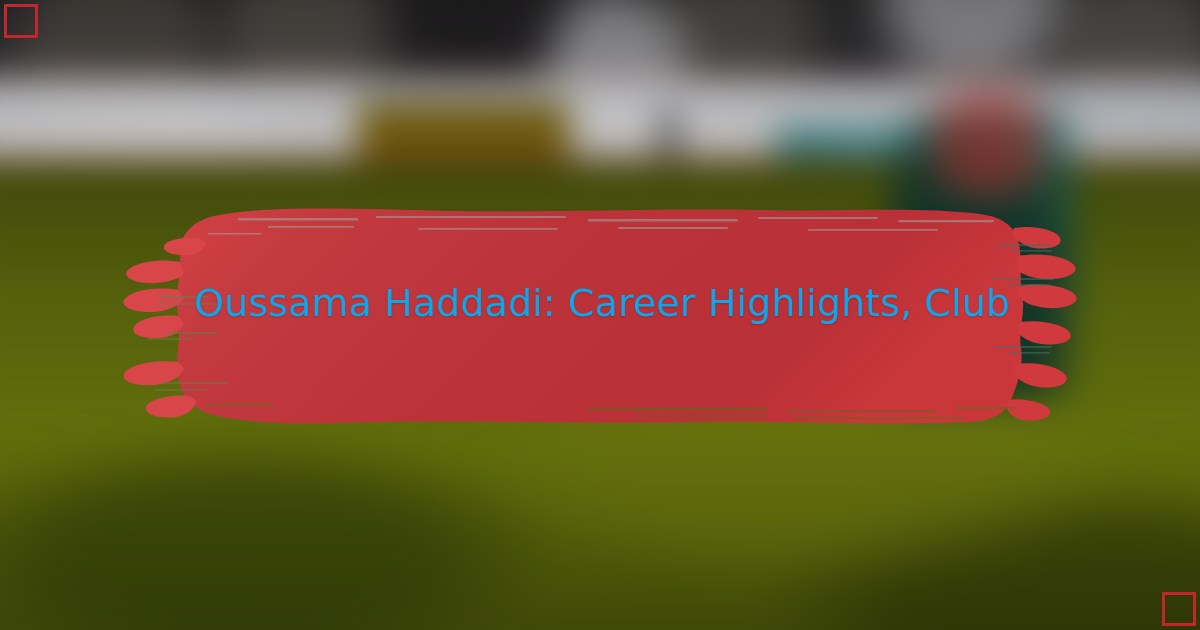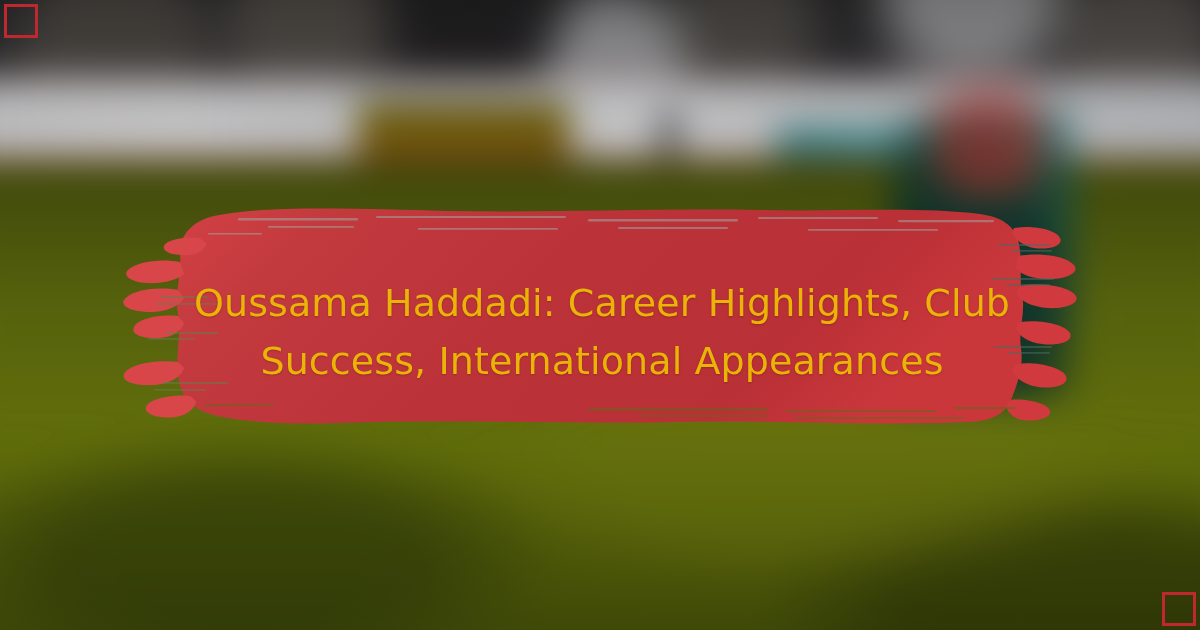--- a/index.html
+++ b/index.html
@@ -129,21 +129,21 @@
     width: 968px;
     height: 262px;
   }
   .banner-svg { position: absolute; inset: 0; width: 100%; height: 100%; }
 
   .banner-text {
     position: absolute;
     left: 0; right: 0;
     top: 88px;
     text-align: center;
-    color: #eab308;
+    color: #0ea5e9;
     font-size: 38px;
     line-height: 58px;
     font-weight: 400;
     letter-spacing: .1px;
     padding: 0 74px;
     box-sizing: border-box;
     text-shadow: 0 1px 2px rgba(90,10,10,.28);
   }
   .banner-text .line { display: block; white-space: nowrap; }
 </style>
@@ -269,17 +269,16 @@
         <rect x="894" y="64" width="40" height="1.8" rx="0.9"></rect>
         <rect x="874" y="92" width="62" height="2.0" rx="1"></rect>
         <rect x="888" y="98" width="44" height="1.8" rx="0.9"></rect>
         <rect x="876" y="160" width="58" height="2.0" rx="1"></rect>
         <rect x="890" y="166" width="42" height="1.8" rx="0.9"></rect>
       </g>
     </svg>
 
     <div class="banner-text">
       <span class="line">Oussama Haddadi: Career Highlights, Club</span>
-      <span class="line">Success, International Appearances</span>
     </div>
   </div>
 
 </div>
 
 </body></html>

